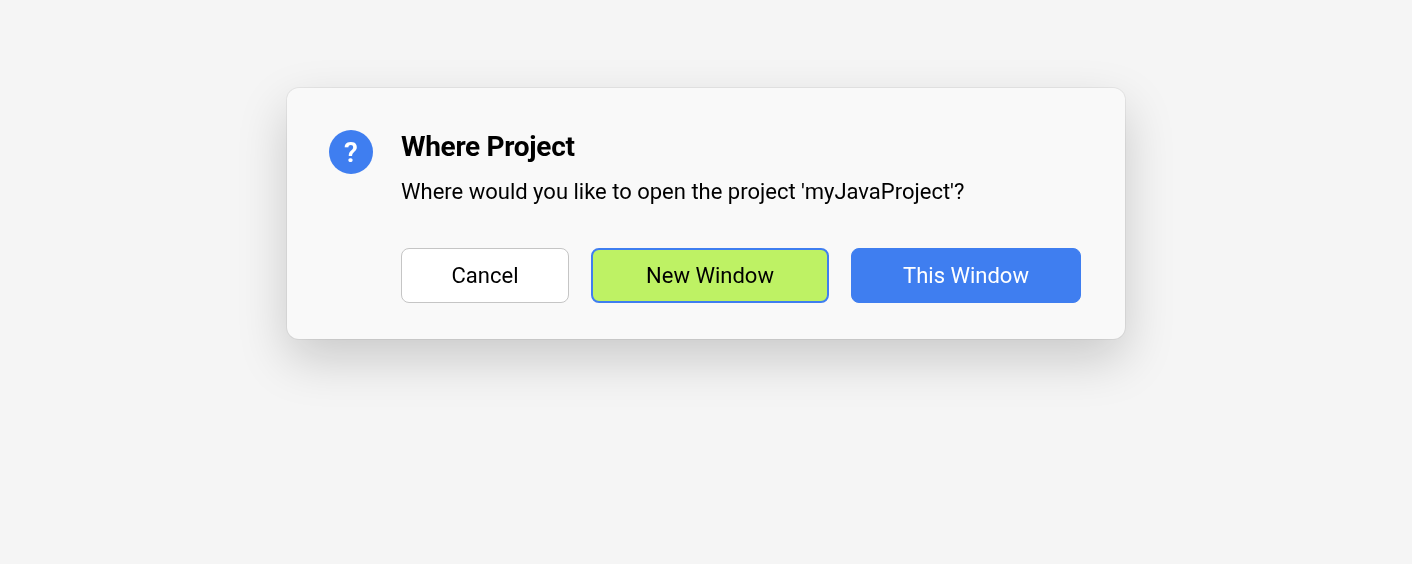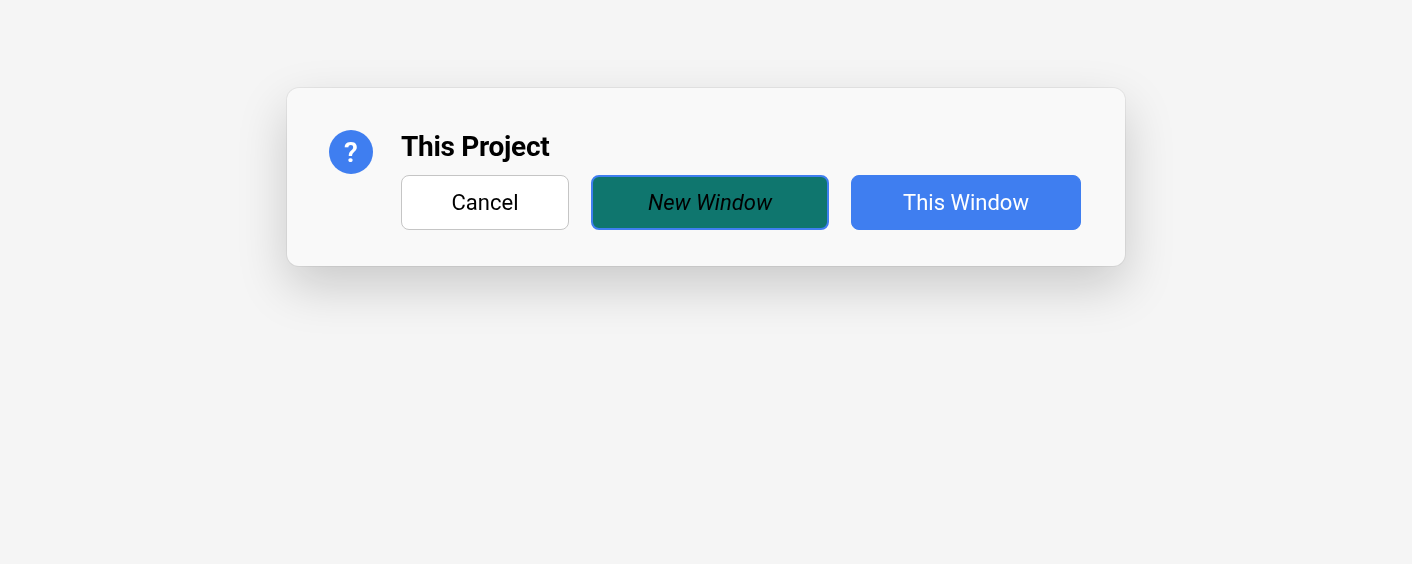--- a/index.html
+++ b/index.html
@@ -102,42 +102,42 @@
     }
     
     .btn-cancel {
       background: #fff;
       border: 1px solid #c5c5c5;
       color: #000;
       min-width: 168px;
     }
     
     .btn-newwindow {
-      background: #0f766e;
+      background: #bef264;
       border: 2.5px solid #3f7ef0;
       color: #000;
       min-width: 238px;
-      font-style: italic;
     }
     
     .btn-thiswindow {
       background: #3f7ef0;
       border: 1px solid #3f7ef0;
       color: #fff;
       min-width: 230px;
     }
   </style>
 </head>
 <body>
 
 <div class="dialog">
   <div class="icon-col">
     <div class="question-icon">?</div>
   </div>
   <div class="content-col">
-    <h1 class="dialog-title">This Project</h1>
+    <h1 class="dialog-title">Where Project</h1>
+    <p class="dialog-message">Where would you like to open the project 'myJavaProject'?</p>
     <div class="button-row">
       <button class="btn btn-cancel">Cancel</button>
       <button class="btn btn-newwindow">New Window</button>
       <button class="btn btn-thiswindow">This Window</button>
     </div>
   </div>
 </div>
 
 </body></html>

